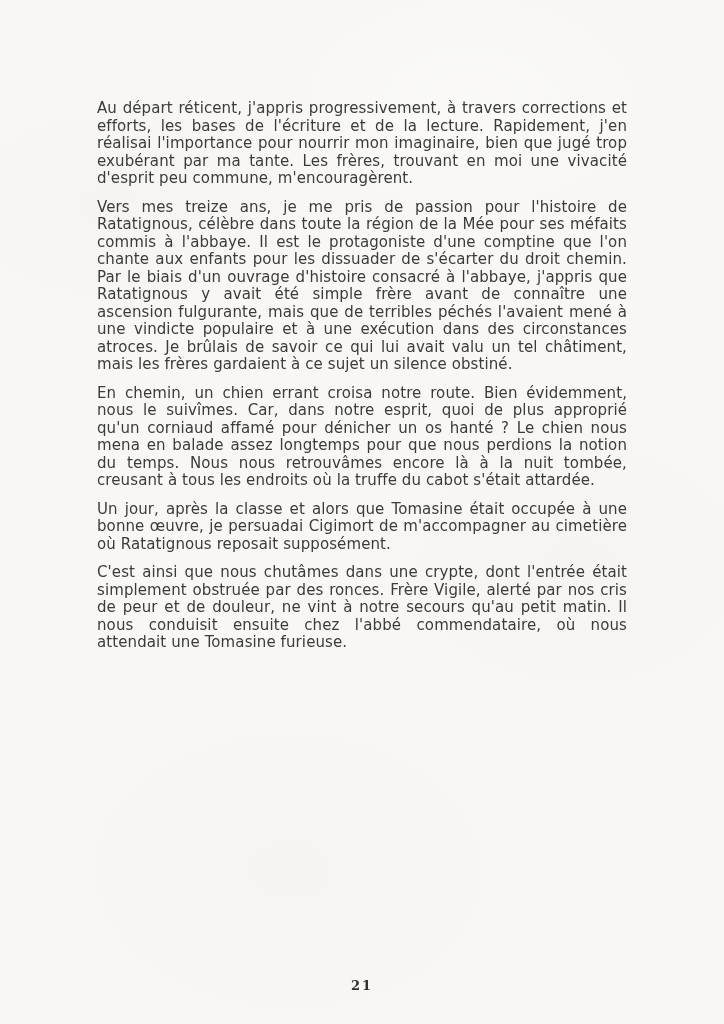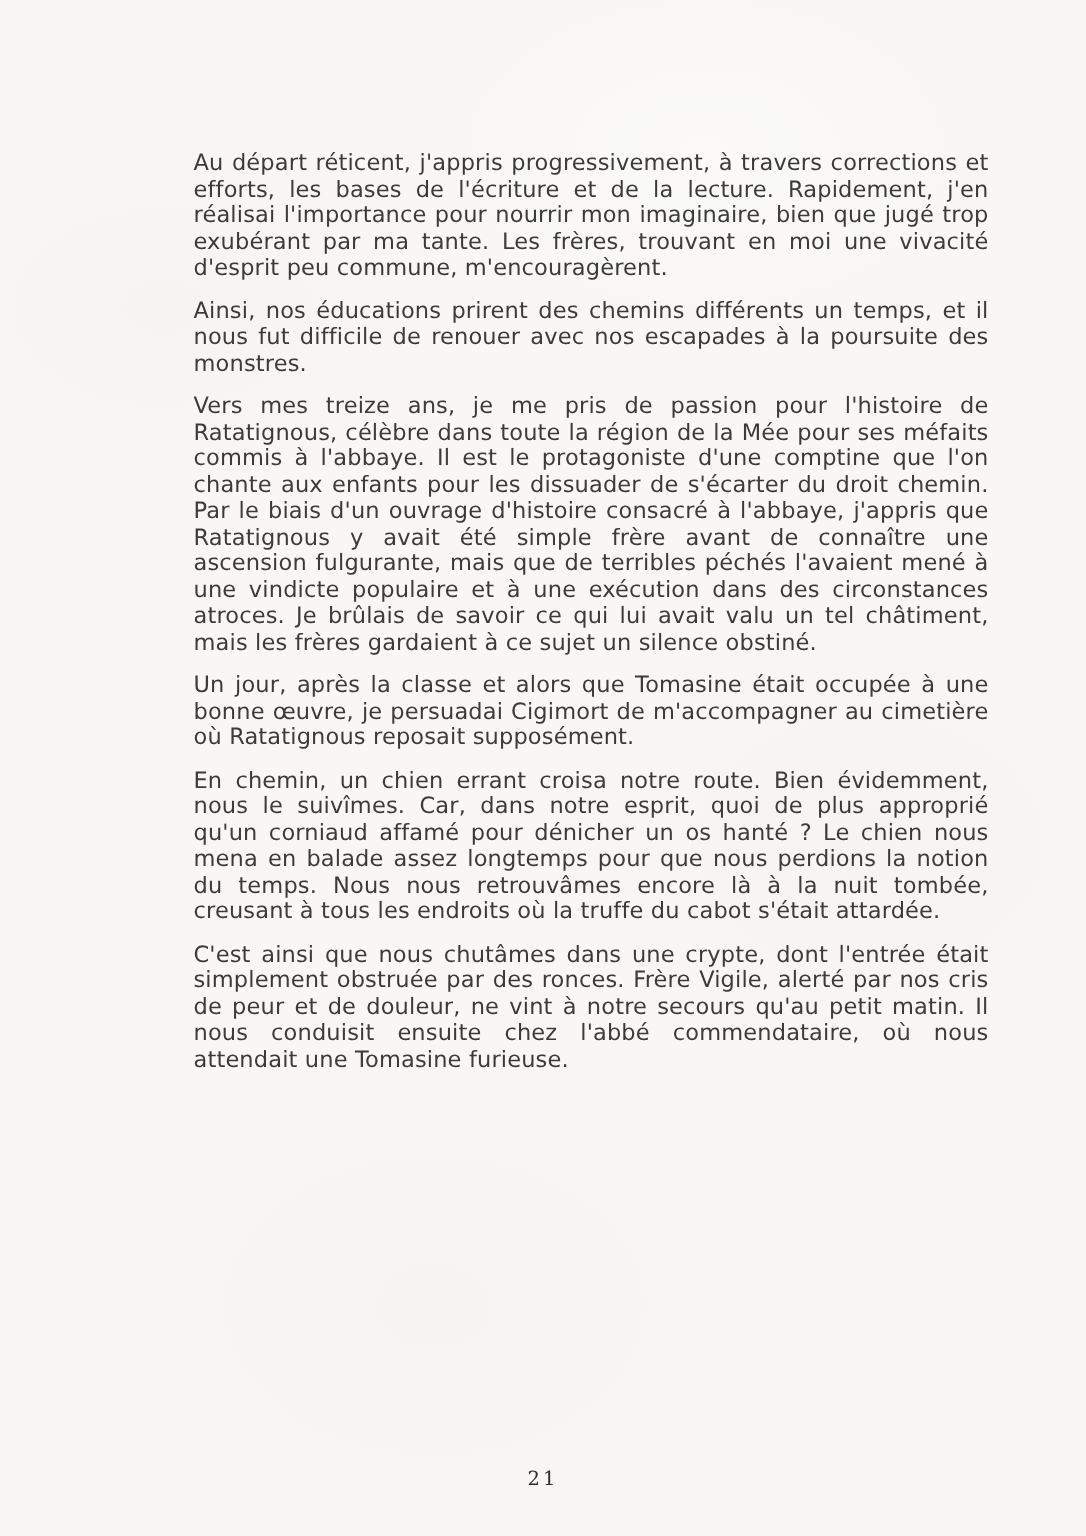--- a/index.html
+++ b/index.html
@@ -22,52 +22,50 @@
     background-image:
       radial-gradient(ellipse 300px 200px at 15% 20%, rgba(0,0,0,0.012), rgba(0,0,0,0) 70%),
       radial-gradient(ellipse 350px 260px at 80% 55%, rgba(0,0,0,0.012), rgba(0,0,0,0) 70%),
       radial-gradient(ellipse 420px 300px at 40% 85%, rgba(0,0,0,0.010), rgba(0,0,0,0) 70%),
       radial-gradient(ellipse 280px 180px at 65% 10%, rgba(255,255,255,0.35), rgba(255,255,255,0) 70%);
     padding: 100px 97px 0 97px;
   }
   .text-block {
     width: 530px;
     color: #3b3b3b;
-    margin-left: 32px;
   }
   .text-block p {
     margin: 0 0 11px 0;
     font-size: 15px;
     line-height: 17.5px;
     text-align: justify;
     letter-spacing: 0.1px;
   }
   .page-footer {
     position: absolute;
     bottom: 30px;
     left: 0;
     width: 100%;
     text-align: center;
   }
   .page-number {
     font-family: "DejaVu Serif", "Liberation Serif", serif;
     font-size: 13px;
-    font-weight: 400;
+    font-weight: 700;
     letter-spacing: 2px;
     color: #2e2e2e;
   }
 </style>
 </head>
 <body>
 
 <div class="page">
   <div class="text-block">
     <p>Au départ réticent, j'appris progressivement, à travers corrections et efforts, les bases de l'écriture et de la lecture. Rapidement, j'en réalisai l'importance pour nourrir mon imaginaire, bien que jugé trop exubérant par ma tante. Les frères, trouvant en moi une vivacité d'esprit peu commune, m'encouragèrent.</p>
-    <p>Ainsi, nos éducations prirent des chemins différents un temps, et il nous fut difficile de renouer avec nos escapades à la poursuite des monstres.</p>
     <p>Vers mes treize ans, je me pris de passion pour l'histoire de Ratatignous, célèbre dans toute la région de la Mée pour ses méfaits commis à l'abbaye. Il est le protagoniste d'une comptine que l'on chante aux enfants pour les dissuader de s'écarter du droit chemin. Par le biais d'un ouvrage d'histoire consacré à l'abbaye, j'appris que Ratatignous y avait été simple frère avant de connaître une ascension fulgurante, mais que de terribles péchés l'avaient mené à une vindicte populaire et à une exécution dans des circonstances atroces. Je brûlais de savoir ce qui lui avait valu un tel châtiment, mais les frères gardaient à ce sujet un silence obstiné.</p>
+    <p>En chemin, un chien errant croisa notre route. Bien évidemment, nous le suivîmes. Car, dans notre esprit, quoi de plus approprié qu'un corniaud affamé pour dénicher un os hanté ? Le chien nous mena en balade assez longtemps pour que nous perdions la notion du temps. Nous nous retrouvâmes encore là à la nuit tombée, creusant à tous les endroits où la truffe du cabot s'était attardée.</p>
     <p>Un jour, après la classe et alors que Tomasine était occupée à une bonne œuvre, je persuadai Cigimort de m'accompagner au cimetière où Ratatignous reposait supposément.</p>
-    <p>En chemin, un chien errant croisa notre route. Bien évidemment, nous le suivîmes. Car, dans notre esprit, quoi de plus approprié qu'un corniaud affamé pour dénicher un os hanté ? Le chien nous mena en balade assez longtemps pour que nous perdions la notion du temps. Nous nous retrouvâmes encore là à la nuit tombée, creusant à tous les endroits où la truffe du cabot s'était attardée.</p>
     <p>C'est ainsi que nous chutâmes dans une crypte, dont l'entrée était simplement obstruée par des ronces. Frère Vigile, alerté par nos cris de peur et de douleur, ne vint à notre secours qu'au petit matin. Il nous conduisit ensuite chez l'abbé commendataire, où nous attendait une Tomasine furieuse.</p>
   </div>
   <div class="page-footer">
     <span class="page-number">21</span>
   </div>
 </div>
 
 </body></html>

